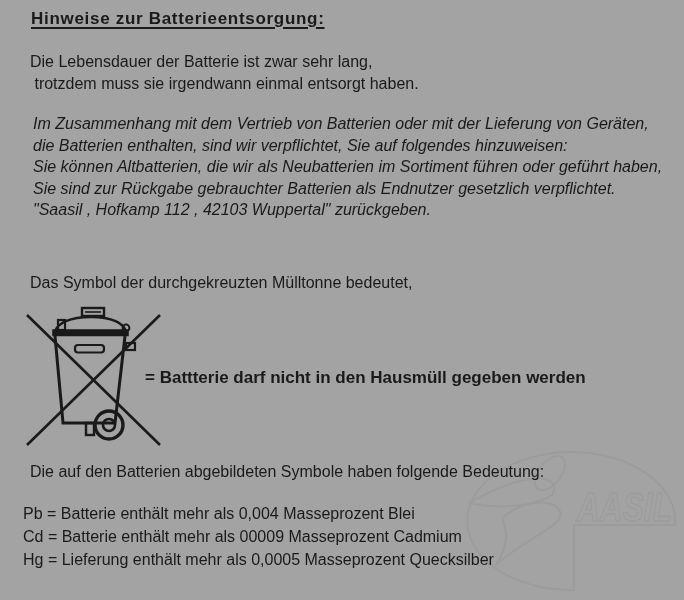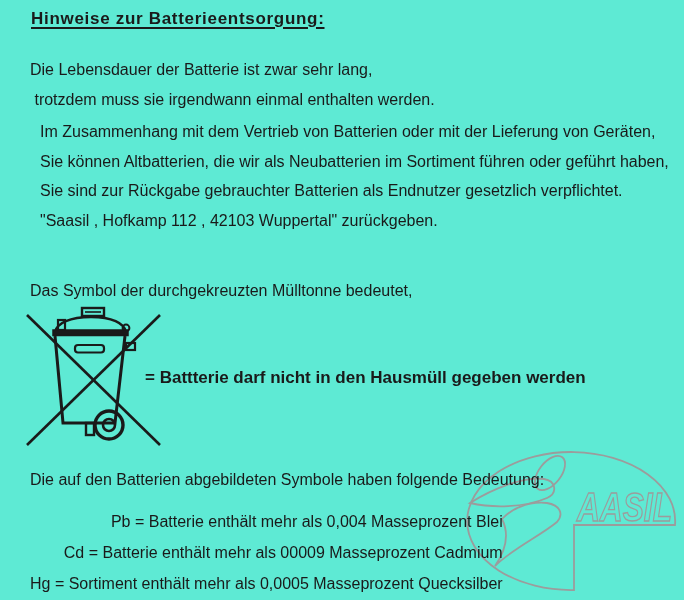--- a/index.html
+++ b/index.html
@@ -1,52 +1,53 @@
 <!DOCTYPE html>
 <html><head>
 <meta charset="utf-8">
 <style>
   html,body{margin:0;padding:0;background:#fff;}
   #page{
-    position:relative;width:684px;height:600px;background:#5eead4;
+    position:relative;width:684px;height:600px;background:#a3a3a3;
     font-family:"Liberation Sans",sans-serif;color:#1a1a1a;overflow:hidden;
   }
   .abs{position:absolute;}
   .txt{z-index:2;}
-  .line{white-space:pre;font-size:16px;line-height:21.5px;margin-top:8px;}
+  .line{white-space:pre;font-size:16px;line-height:21.5px;}
   #doc-title{
     left:31px;top:9px;font-size:17px;font-weight:bold;letter-spacing:.7px;
     text-decoration:underline;text-decoration-thickness:1.5px;text-underline-offset:3px;
   }
   #intro-para{left:30px;top:51px;}
-  #obligation-para{left:40px;top:113px;}
+  #obligation-para{left:33px;top:113px;font-style:italic;}
   #symbol-para{left:30px;top:272px;}
   #bin-symbol{left:20px;top:303px;z-index:1;}
   #bin-caption{
     left:145px;top:368px;font-size:17px;font-weight:bold;white-space:pre;
   }
   #meaning-intro{left:30px;top:461px;}
-  #substances{left:30px;top:502px;text-align:right;}
+  #substances{left:23px;top:502px;}
   #substances .line{line-height:23px;}
   #brand-logo{left:462px;top:448px;z-index:0;}
 </style>
 </head>
 <body>
 
 <div id="page">
 
   <div id="doc-title" class="abs txt">Hinweise zur Batterieentsorgung:</div>
 
   <div id="intro-para" class="abs txt">
     <div class="line">Die Lebensdauer der Batterie ist zwar sehr lang,</div>
-    <div class="line"> trotzdem muss sie irgendwann einmal enthalten werden.</div>
+    <div class="line"> trotzdem muss sie irgendwann einmal entsorgt haben.</div>
   </div>
 
   <div id="obligation-para" class="abs txt">
     <div class="line">Im Zusammenhang mit dem Vertrieb von Batterien oder mit der Lieferung von Geräten,</div>
+    <div class="line">die Batterien enthalten, sind wir verpflichtet, Sie auf folgendes hinzuweisen:</div>
     <div class="line">Sie können Altbatterien, die wir als Neubatterien im Sortiment führen oder geführt haben,</div>
     <div class="line">Sie sind zur Rückgabe gebrauchter Batterien als Endnutzer gesetzlich verpflichtet.</div>
     <div class="line">"Saasil , Hofkamp 112 , 42103 Wuppertal" zurückgeben.</div>
   </div>
 
   <div id="symbol-para" class="abs txt">
     <div class="line">Das Symbol der durchgekreuzten Mülltonne bedeutet,</div>
   </div>
 
   <svg id="bin-symbol" class="abs" width="160" height="152" viewBox="0 0 160 152">
@@ -81,21 +82,21 @@
     </g>
   </svg>
 
   <div id="bin-caption" class="abs txt">= Battterie darf nicht in den Hausmüll gegeben werden</div>
 
   <div id="meaning-intro" class="abs txt line">Die auf den Batterien abgebildeten Symbole haben folgende Bedeutung:</div>
 
   <div id="substances" class="abs txt">
     <div class="line">Pb = Batterie enthält mehr als 0,004 Masseprozent Blei</div>
     <div class="line">Cd = Batterie enthält mehr als 00009 Masseprozent Cadmium</div>
-    <div class="line">Hg = Sortiment enthält mehr als 0,0005 Masseprozent Quecksilber</div>
+    <div class="line">Hg = Lieferung enthält mehr als 0,0005 Masseprozent Quecksilber</div>
   </div>
 
   <svg id="brand-logo" class="abs" width="222" height="152" viewBox="0 0 222 152">
     <g stroke="#9c9c9c" stroke-width="1.8" fill="none">
 
       <path d="M112,142 A104,69 0 1 1 213,77 L112,77 L112,142 Z"></path>
 
       <g>
         <ellipse cx="88" cy="25" rx="11" ry="20" transform="rotate(38 88 25)"></ellipse>
         <path d="M8,55 C30,41 62,28 82,31 C94,33 96,45 85,50 C62,60 30,60 8,55 Z"></path>

